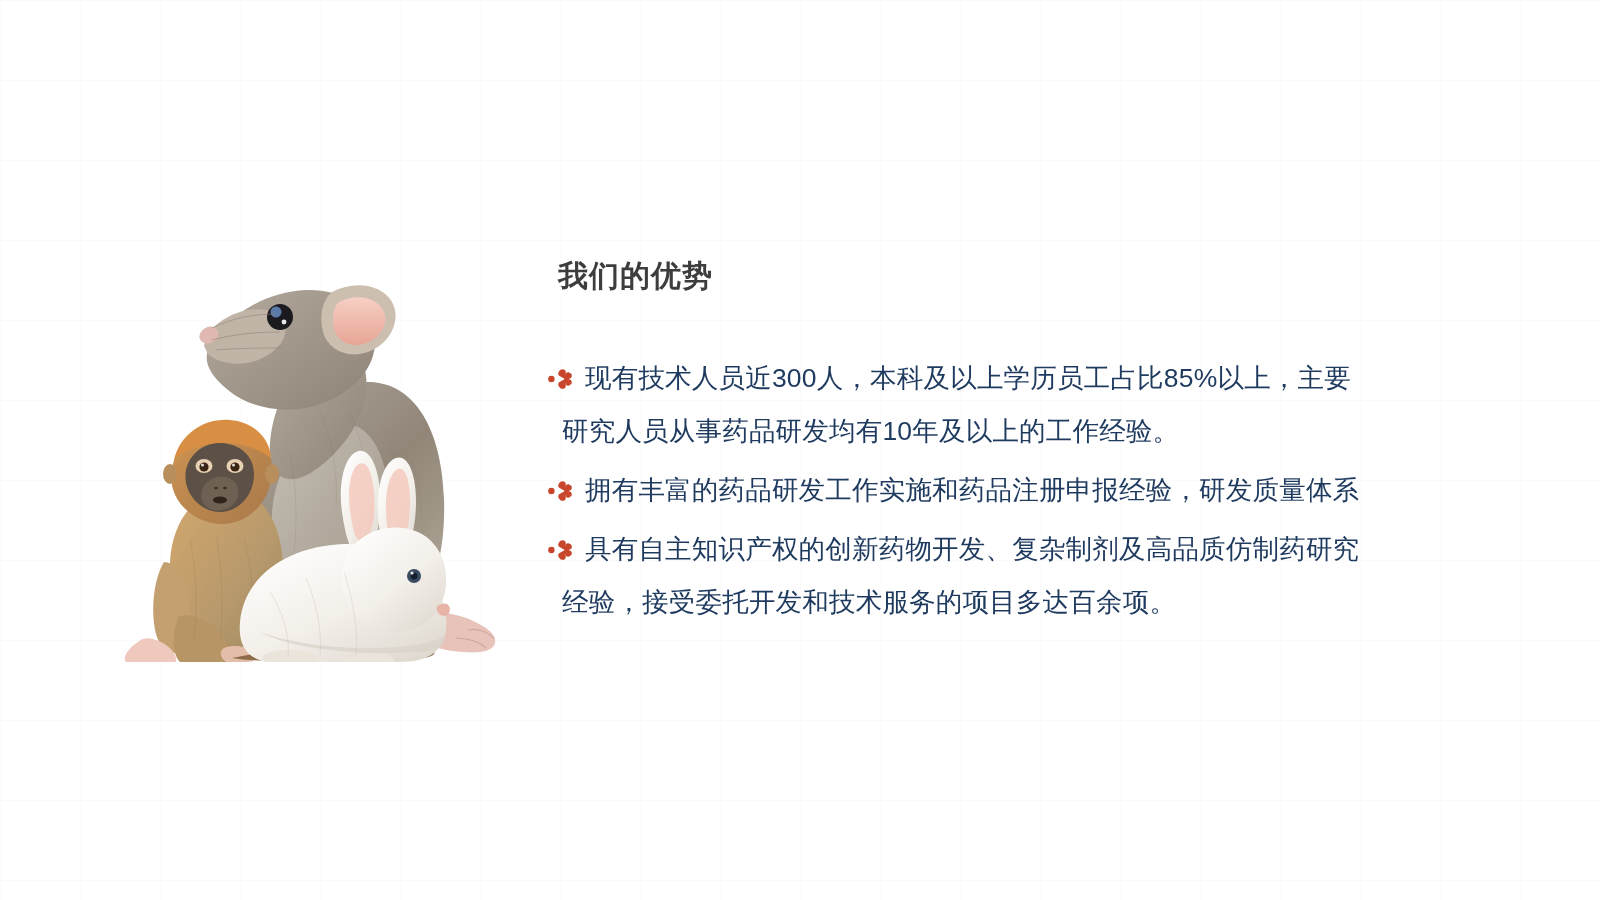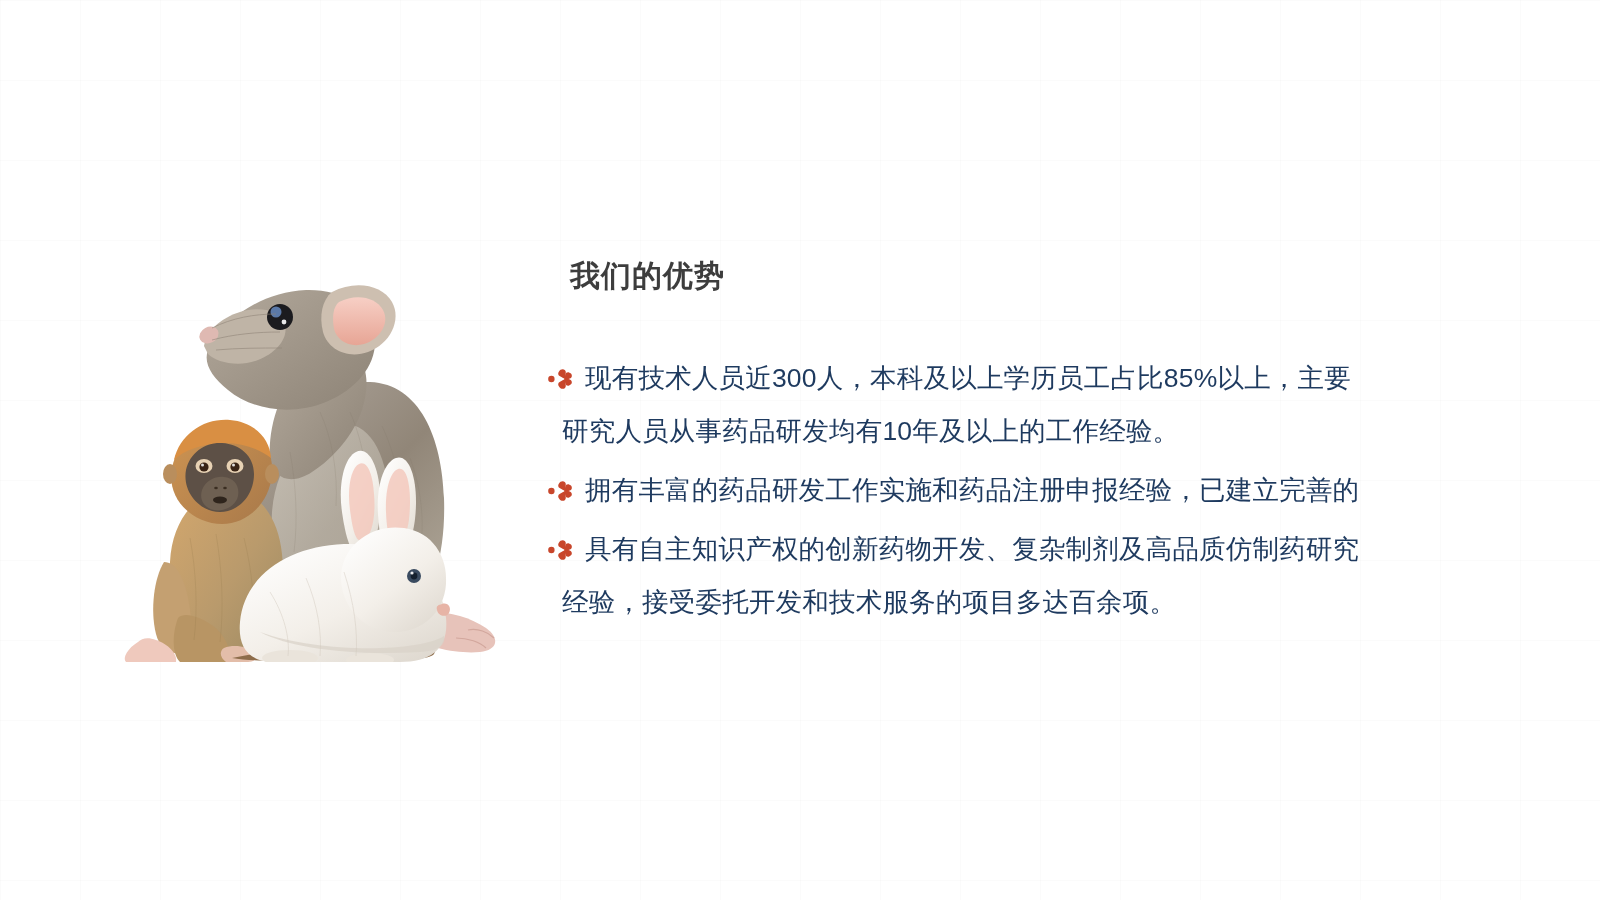--- a/index.html
+++ b/index.html
@@ -41,21 +41,21 @@
     left: 546px;
     top: 258px;
     width: 840px;
   }
 
   #heading {
     font-size: 30px;
     font-weight: bold;
     color: #3d3d3d;
     letter-spacing: 1px;
-    margin-left: 24px;
+    margin-left: 12px;
     line-height: 1.2;
     white-space: nowrap;
   }
 
   #bullet-list {
     margin-top: 58px;
   }
 
   .bullet-item {
     margin-bottom: 6px;
@@ -326,21 +326,21 @@
                          L11.6 10.0 C10.0 9.1 9.7 7.0 11.0 5.5 C11.9 4.1 13.1 3.2 14.6 3.2 Z"></path>
                 <path d="M14.6 22.8 C16.6 22.8 18 21.3 17.8 19.4 L17.1 14.7 C17 13.9 16.2 13.4 15.5 13.8
                          L11.6 16.0 C10.0 16.9 9.7 19.0 11.0 20.5 C11.9 21.9 13.1 22.8 14.6 22.8 Z"></path>
                 <path d="M23.6 8.4 C24.3 10.1 23.6 12.0 21.9 12.6 L17.6 14.1 C16.8 14.4 16.1 13.7 16.3 12.9
                          L17.3 8.5 C17.7 6.7 19.5 5.8 21.1 6.5 C22.3 7.0 23.2 7.5 23.6 8.4 Z"></path>
                 <path d="M23.6 17.6 C24.3 15.9 23.6 14.0 21.9 13.4 L17.6 11.9 C16.8 11.6 16.1 12.3 16.3 13.1
                          L17.3 17.5 C17.7 19.3 19.5 20.2 21.1 19.5 C22.3 19.0 23.2 18.5 23.6 17.6 Z"></path>
               </g>
             </svg>
           </span>
-          <span class="bullet-text">拥有丰富的药品研发工作实施和药品注册申报经验，已建立完善的</span>
+          <span class="bullet-text">拥有丰富的药品研发工作实施和药品注册申报经验，研发质量体系</span>
         </div>
       </div>
 
       <div class="bullet-item">
         <div class="bullet-line">
           <span class="bullet-marker">
             <svg width="26" height="26" viewBox="0 0 26 26" xmlns="http://www.w3.org/2000/svg">
               <g fill="#c8462b">
                 <circle cx="3.4" cy="13" r="3.2"></circle>
                 <path d="M14.6 3.2 C16.6 3.2 18 4.7 17.8 6.6 L17.1 11.3 C17 12.1 16.2 12.6 15.5 12.2

